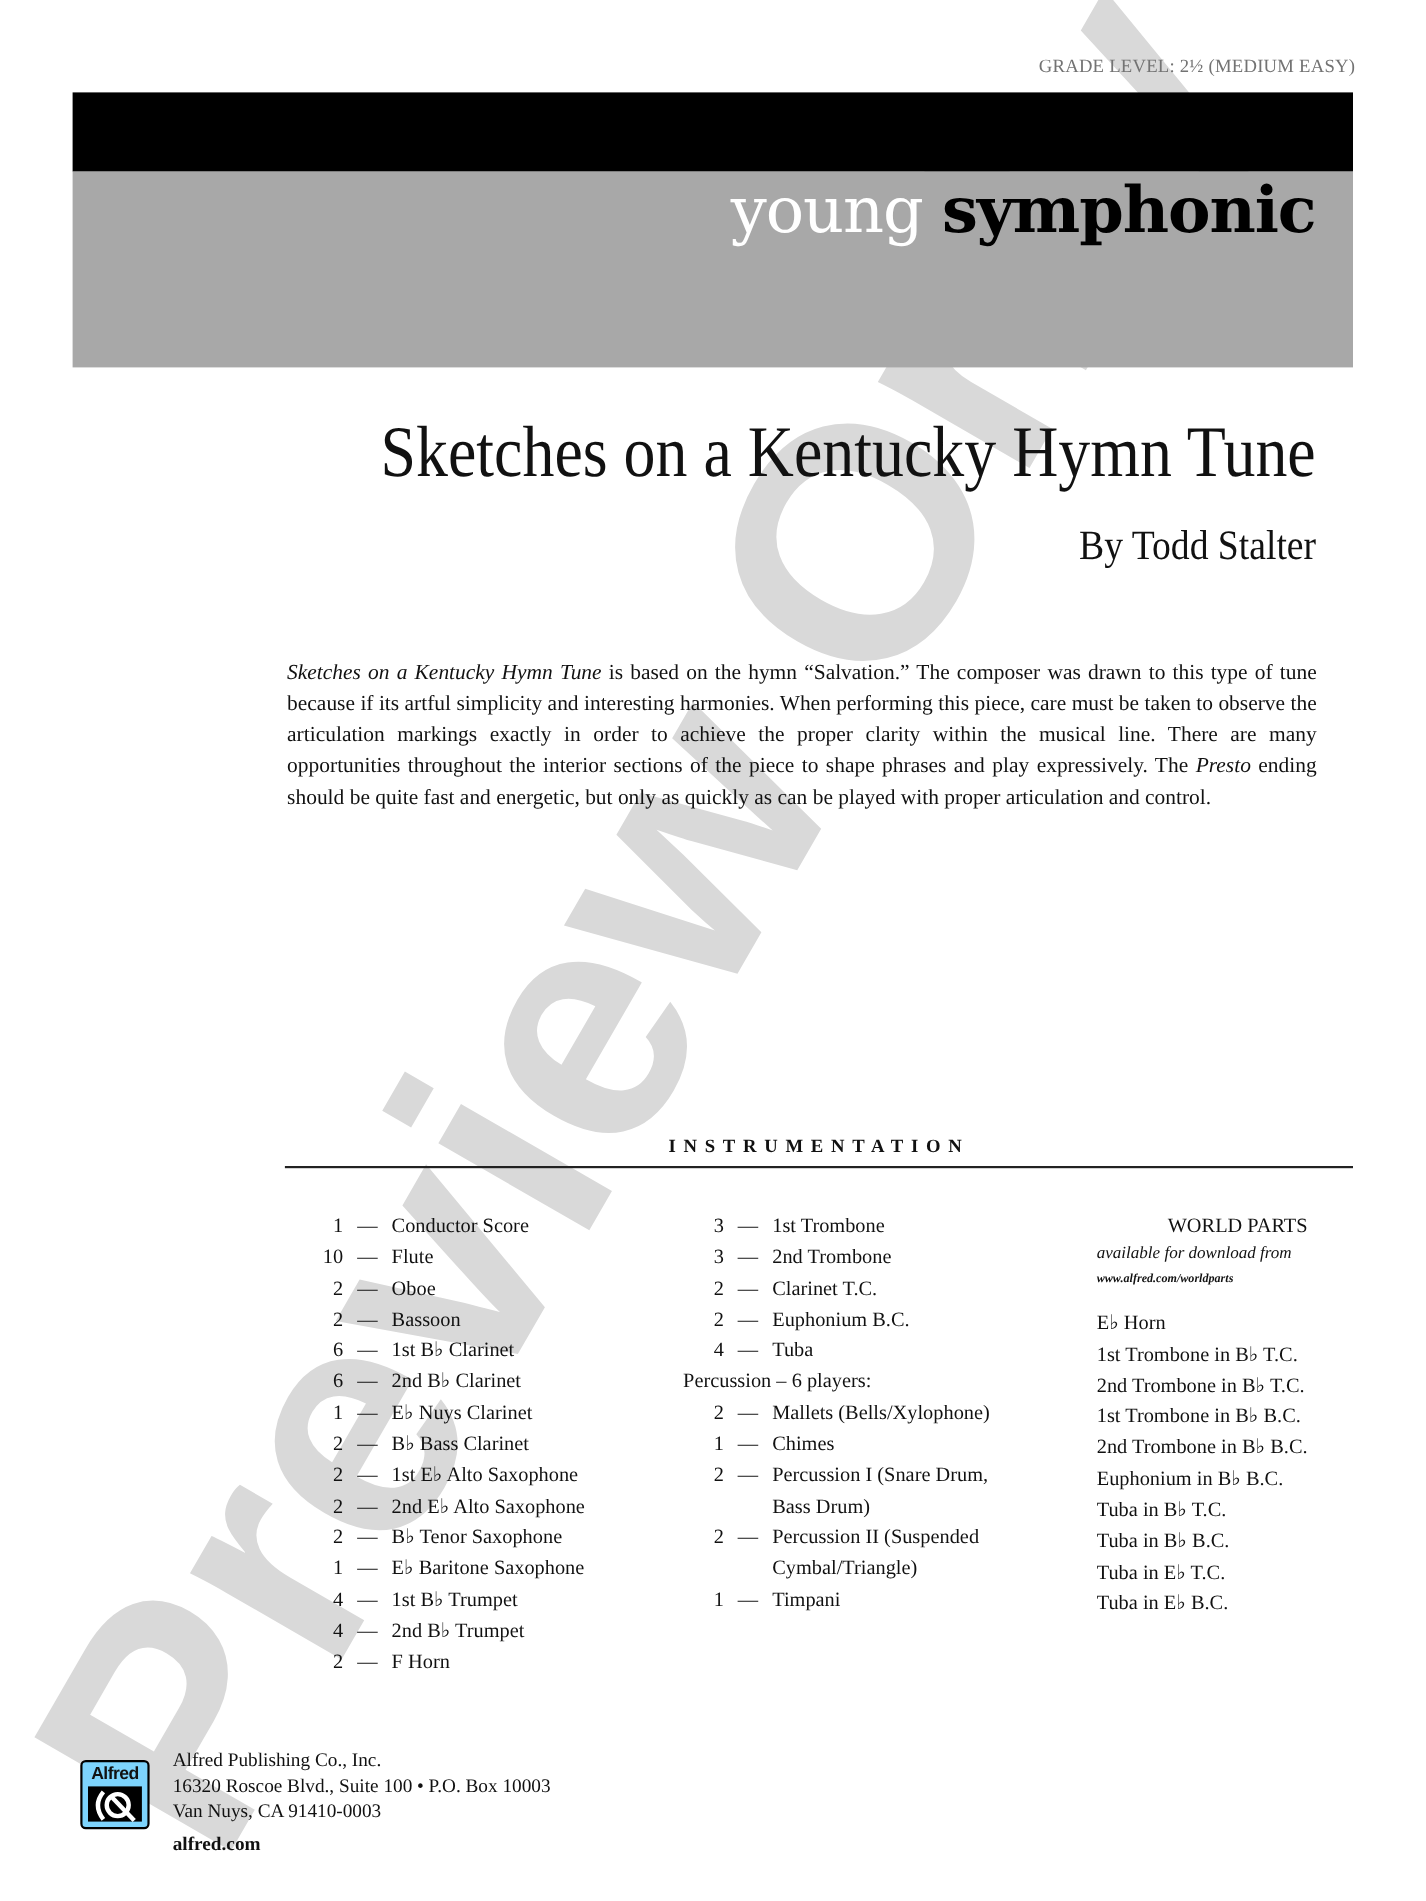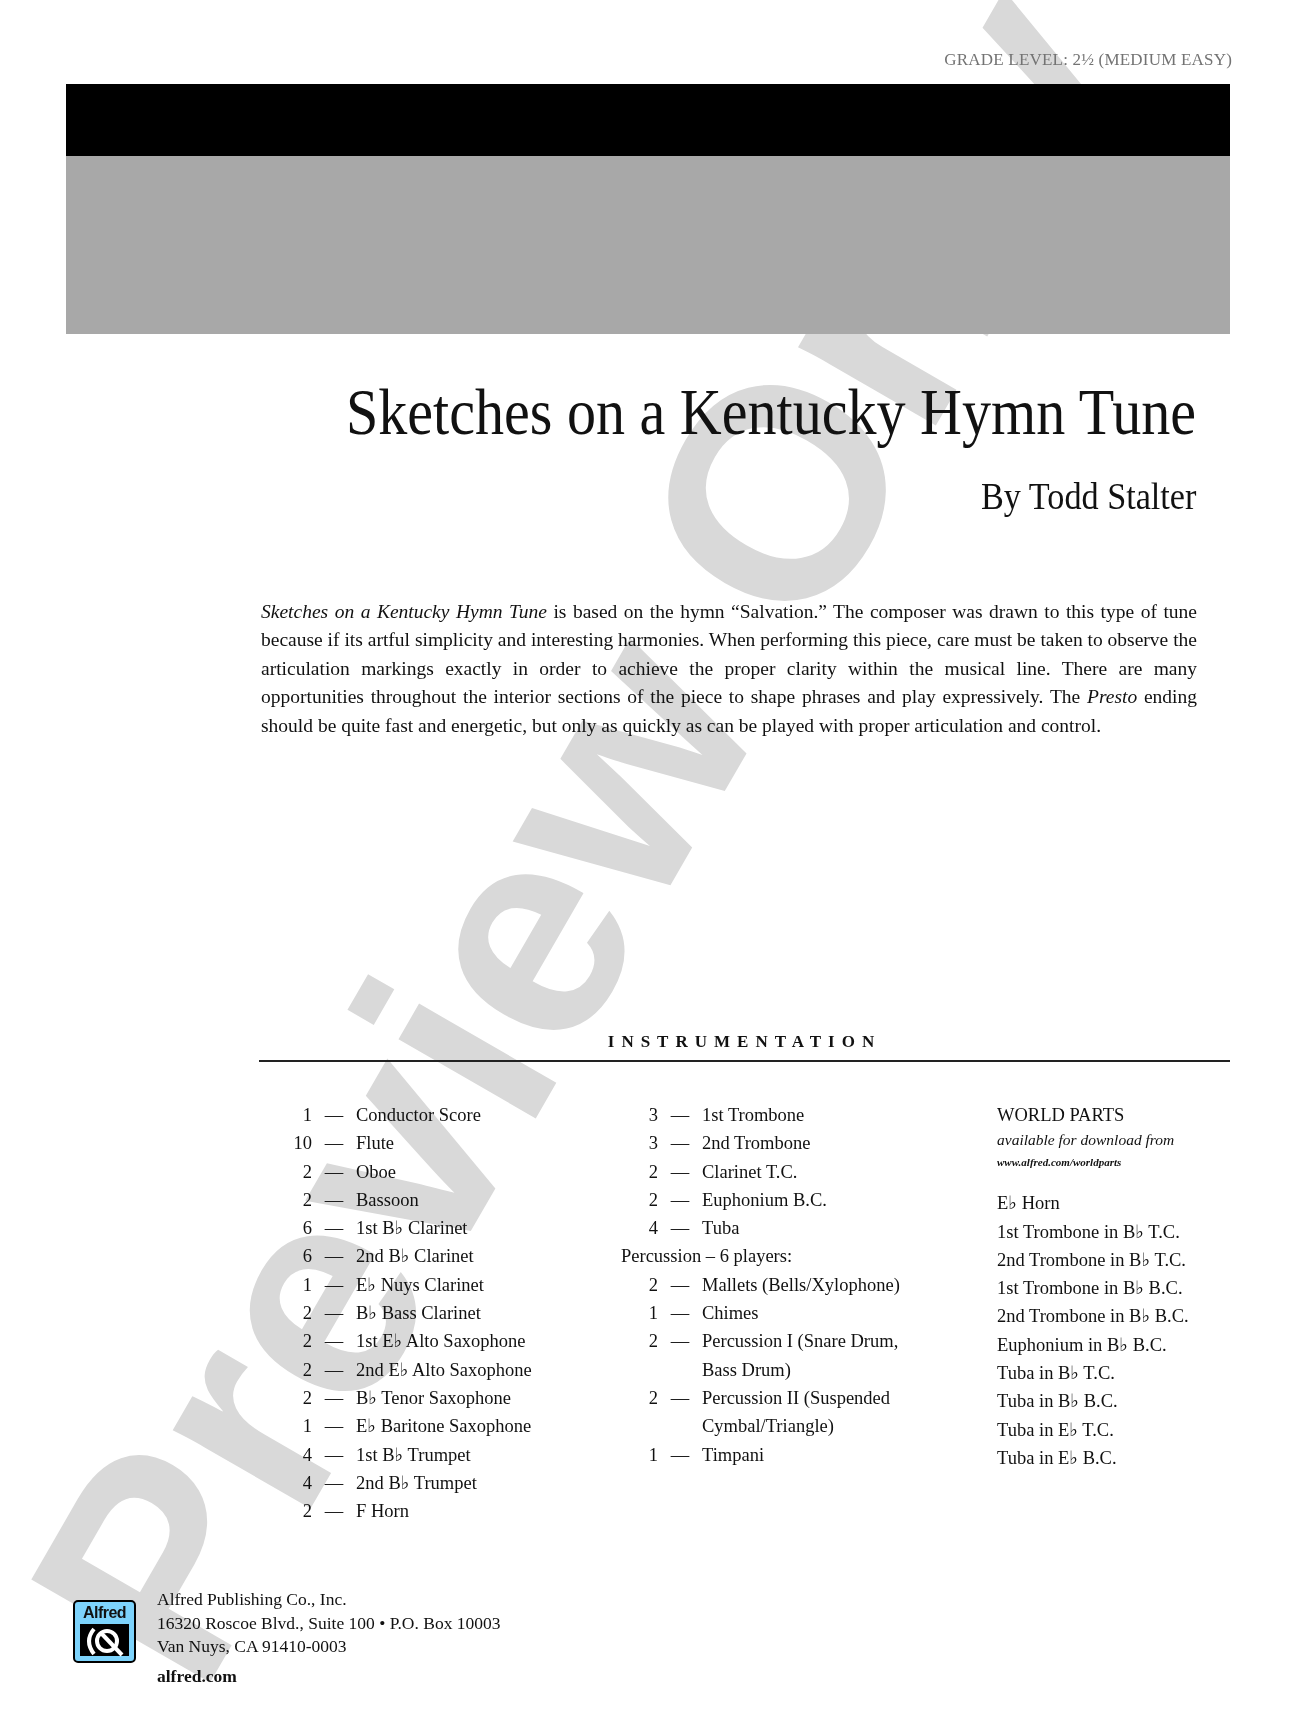--- a/index.html
+++ b/index.html
@@ -31,21 +31,21 @@
   .col { position: absolute; top: 1101px; font-size: 18.5px; line-height: 28.3px; }
   .col1 { left: 282px; }
   .col2 { left: 628px; }
   .col3 { left: 997px; }
   .row { display: flex; white-space: nowrap; }
   .row .qty { width: 30px; text-align: right; }
   .row .dash { width: 44px; text-align: center; }
   .row .name { }
   .row.cont .qty, .row.cont .dash { visibility: hidden; }
   .section-label { white-space: nowrap; }
-  .world-title { white-space: nowrap; }
+  .world-title { white-space: nowrap; text-align: right; }
   .world-sub { font-style: italic; font-size: 15.5px; line-height: 22px; white-space: nowrap; }
   .world-url { font-style: italic; font-weight: bold; font-size: 11px; line-height: 22px; white-space: nowrap; margin-bottom: 16px; }
   .world-item { white-space: nowrap; }
 
   .logo { position: absolute; left: 73px; top: 1600px; width: 63px; height: 63px; border: 2px solid #000;
           border-radius: 5px; background: #7dd3fc; box-sizing: border-box; }
   .logo .word { position: absolute; top: 2px; left: 0; right: 0; text-align: center;
                 font-family: "Liberation Sans", sans-serif; font-weight: bold; font-size: 16px; letter-spacing: -0.5px; }
   .logo .mark { position: absolute; left: 5px; right: 5px; top: 22px; bottom: 5px; background: #000; }
   .publisher { position: absolute; left: 157px; top: 1588px; font-size: 17.5px; line-height: 23.5px; }
@@ -59,20 +59,24 @@
 <svg class="watermark" viewBox="0 0 1296 1728">
   <text id="wm-text" x="0" y="0" font-family="Liberation Sans, sans-serif" font-weight="bold" font-size="300" fill="#d9d9d9" transform="translate(200 1700) rotate(-60)">Preview Only</text>
 </svg>
 
 <div class="grade">GRADE LEVEL: 2½ (MEDIUM EASY)</div>
 
 <div class="band-black"></div>
 <div class="band-gray"></div>
 
 <div class="series">
+  <div class="line1">
+    <span>young</span>
+    <span class="bold">symphonic</span>
+  </div>
 </div>
 
 <div class="title">Sketches on a Kentucky Hymn Tune</div>
 <div class="composer">By Todd Stalter</div>
 
 <div class="description"><em>Sketches on a Kentucky Hymn Tune</em><span> is based on the hymn “Salvation.”  The composer was drawn to this type of tune because if its artful simplicity and interesting harmonies.  When performing this piece, care must be taken to observe the articulation markings exactly in order to achieve the proper clarity within the musical line. There are many opportunities throughout the interior sections of the piece to shape phrases and play expressively.  The </span><em>Presto</em><span> ending should be quite fast and energetic, but only as quickly as can be played with proper articulation and control.</span></div>
 
 <div class="instr-heading">INSTRUMENTATION</div>
 <div class="instr-rule"></div>
 

